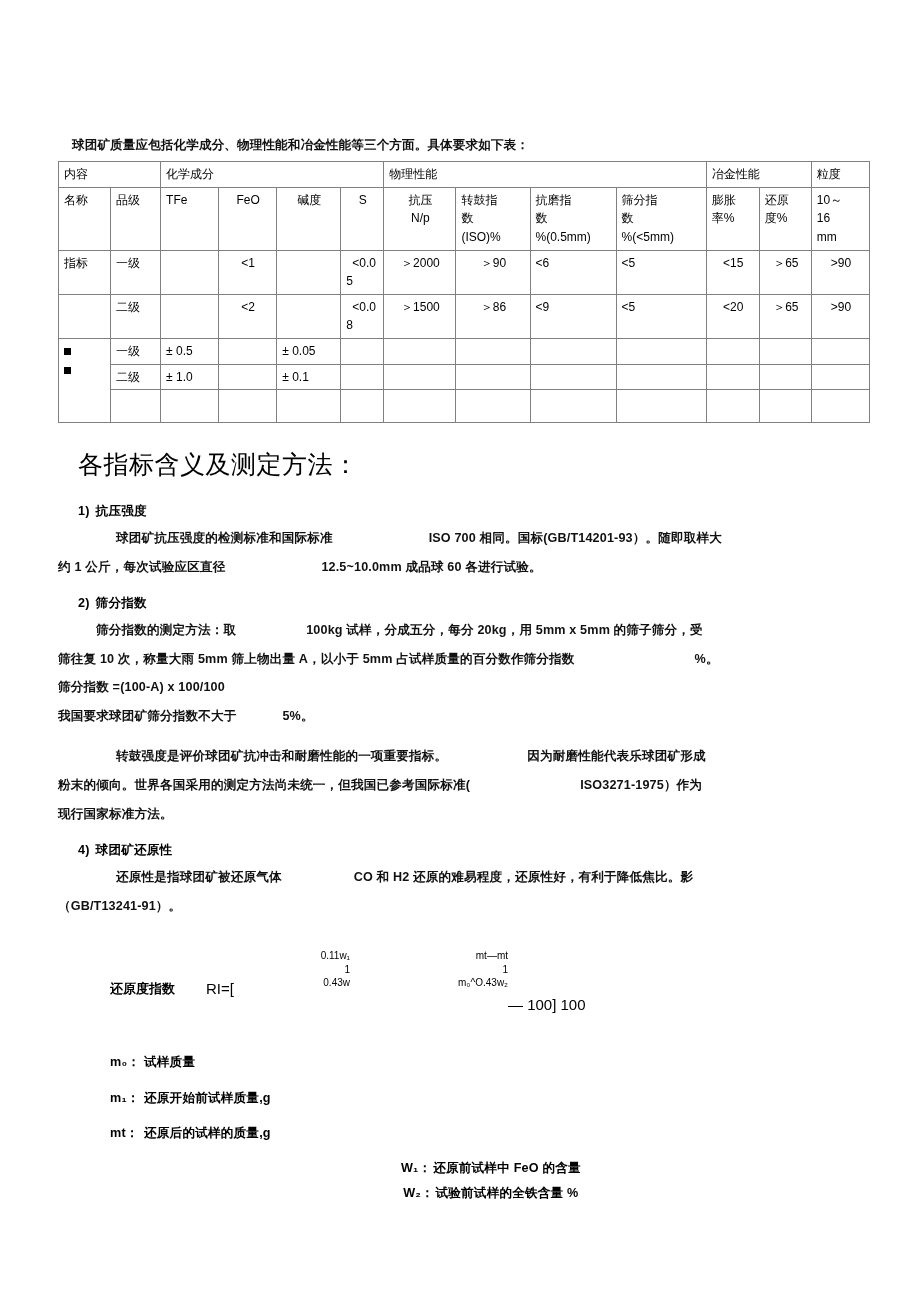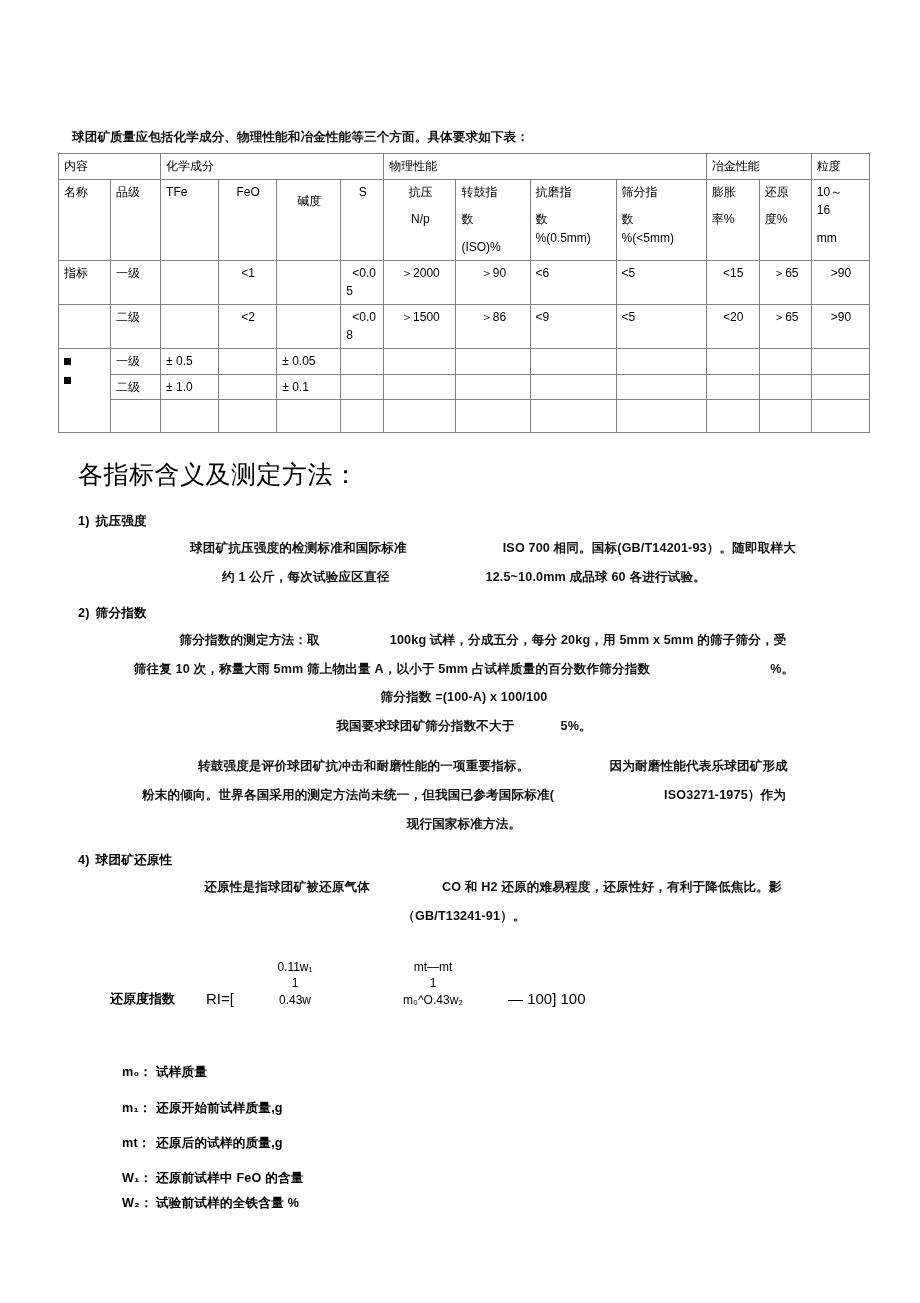--- a/index.html
+++ b/index.html
@@ -28,21 +28,21 @@
     left: 58px;
     top: 128px;
     width: 812px;
   }
 
   
   .intro-line {
     font-size: 12.6px;
     line-height: 1.45;
     letter-spacing: 0.1px;
-    margin: 0 0 7px 14px;
+    margin: 8px 0 7px 14px;
     font-weight: 600;
     color: #111;
   }
 
   
   table.spec-table {
     border-collapse: collapse;
     width: 812px;
     table-layout: fixed;
     font-size: 12px;
@@ -51,21 +51,21 @@
     border: 1px solid #808080;
     padding: 3px 4px 3px 5px;
     vertical-align: top;
     line-height: 1.55;
     color: #000;
     font-size: 12px;
     height: 14px;
   }
   td.c-center { text-align: center; }
   .cellline { display: block; }
-  .cellline.gap { margin-top: 9px; }
+  .cellline.gap { }
   .sq {
     display: inline-block;
     width: 7px;
     height: 7px;
     background: #000;
   }
   .sq-wrap { line-height: 2.5; padding-left: 10px; }
 
   
   h2.sec-head {
@@ -85,21 +85,20 @@
   }
   .item-title .num { margin-right: 6px; }
 
   p.para {
     font-size: 12.6px;
     line-height: 1.95;
     margin: 0 0 4px 0;
     letter-spacing: 0.15px;
     color: #111;
     font-weight: 600;
-    text-align: center;
   }
   .gapsp { display: inline-block; width: 46px; }
   .gapsp-lg { display: inline-block; width: 96px; }
 
   .block-1 { margin: 0 0 16px 0; }
   .block-2 { margin: 0 0 16px 0; }
   .block-3 { margin: 0 0 16px 0; }
   .block-4 { margin: 0 0 10px 0; }
 
   .sub-line { margin-left: 60px; }
@@ -120,48 +119,48 @@
   }
   .formula-ri {
     position: absolute;
     left: 148px;
     top: 36px;
     font-size: 15px;
     text-align: right;
   }
   .frac {
     position: absolute;
-    text-align: center;
-    font-size: 12px;
+    text-align: right;
+    font-size: 10px;
     line-height: 1.35;
   }
   .frac .top { display: block; }
   .frac .mid { display: block; }
   .frac .bot { display: block; }
   .f1 { left: 182px; top: 5px; width: 110px; }
   .f2 { left: 300px; top: 5px; width: 150px; }
   .formula-tail {
     position: absolute;
     left: 450px;
-    top: 36px;
+    top: 52px;
     font-size: 15px;
     white-space: nowrap;
   }
 
   
   .vardefs { margin: 0 0 0 52px; }
   .vardef {
     font-size: 12.6px;
     line-height: 1.3;
     margin-bottom: 19px;
     font-weight: 600;
     letter-spacing: 0.2px;
   }
-  .vardef.tight { margin-bottom: 8px; }
-  .vardef .sym { display: inline-block; min-width: 34px; margin-left: 12px; }
+  .vardef.tight { margin-bottom: 8px; text-align: center; }
+  .vardef .sym { display: inline-block; min-width: 34px; }
 </style>
 </head>
 <body>
 
 <div class="page">
   <div class="content">
 
     <p class="intro-line">球团矿质量应包括化学成分、物理性能和冶金性能等三个方面。具体要求如下表：</p>
 
     <table class="spec-table">

